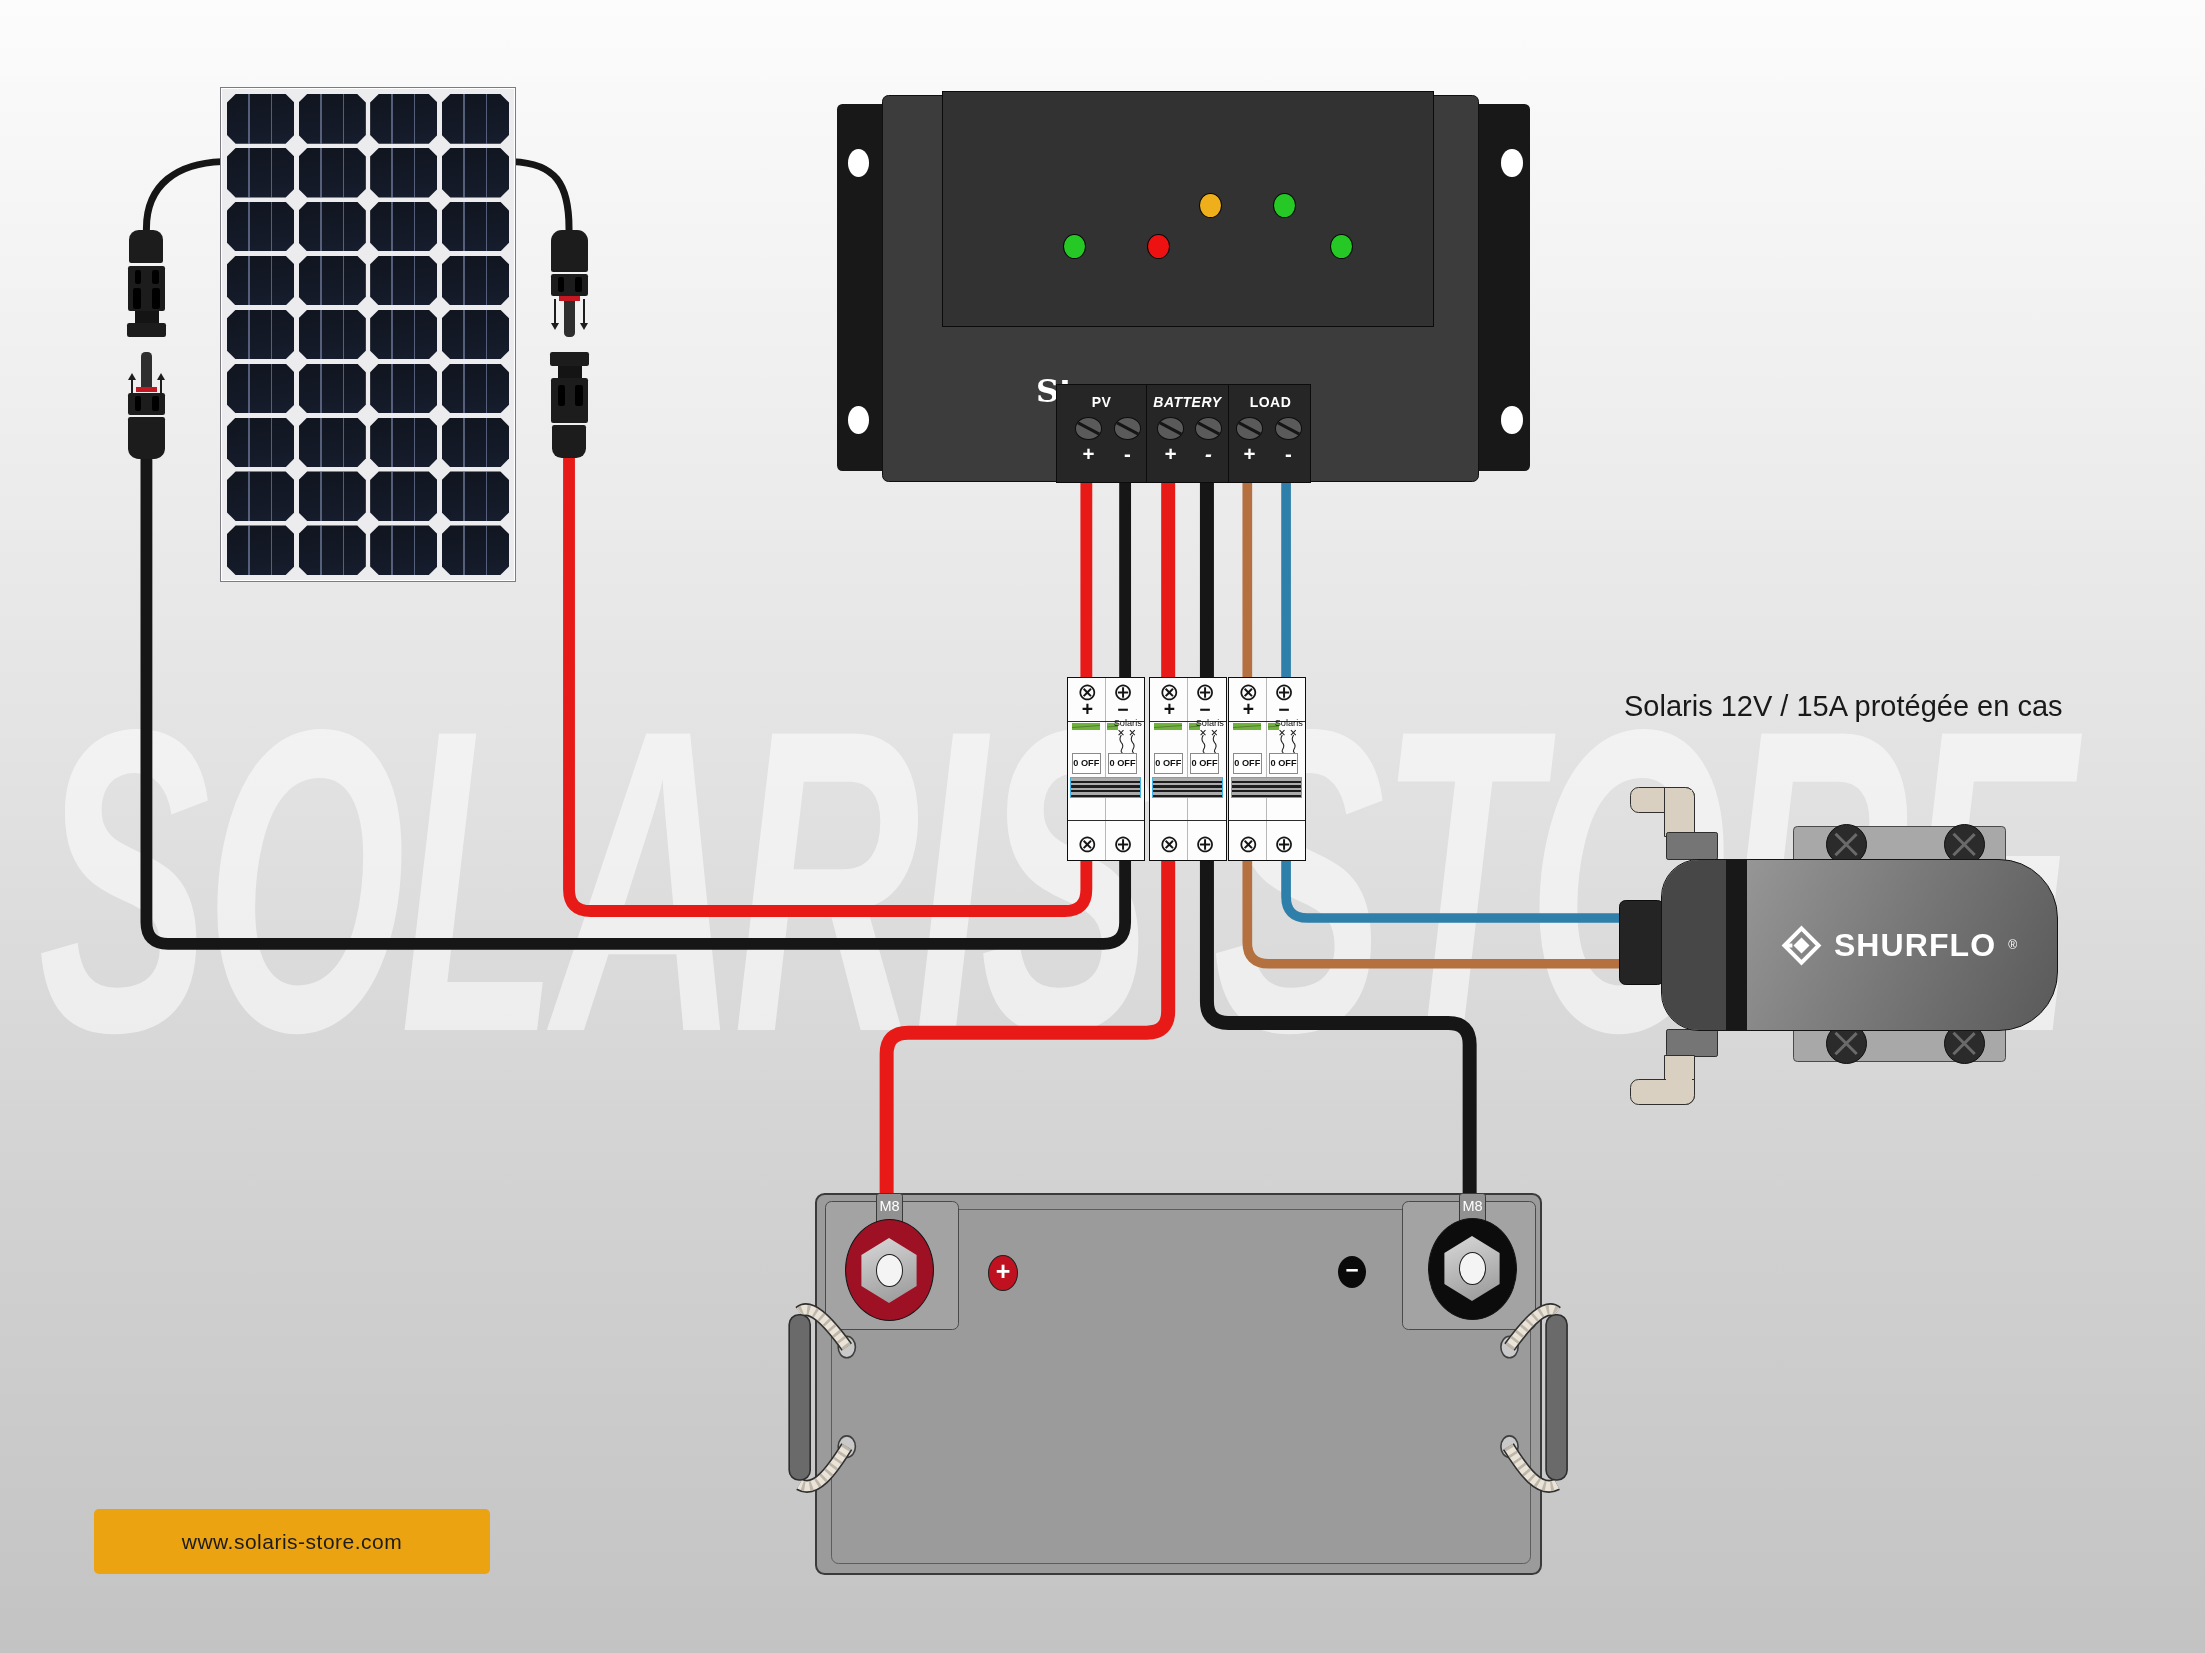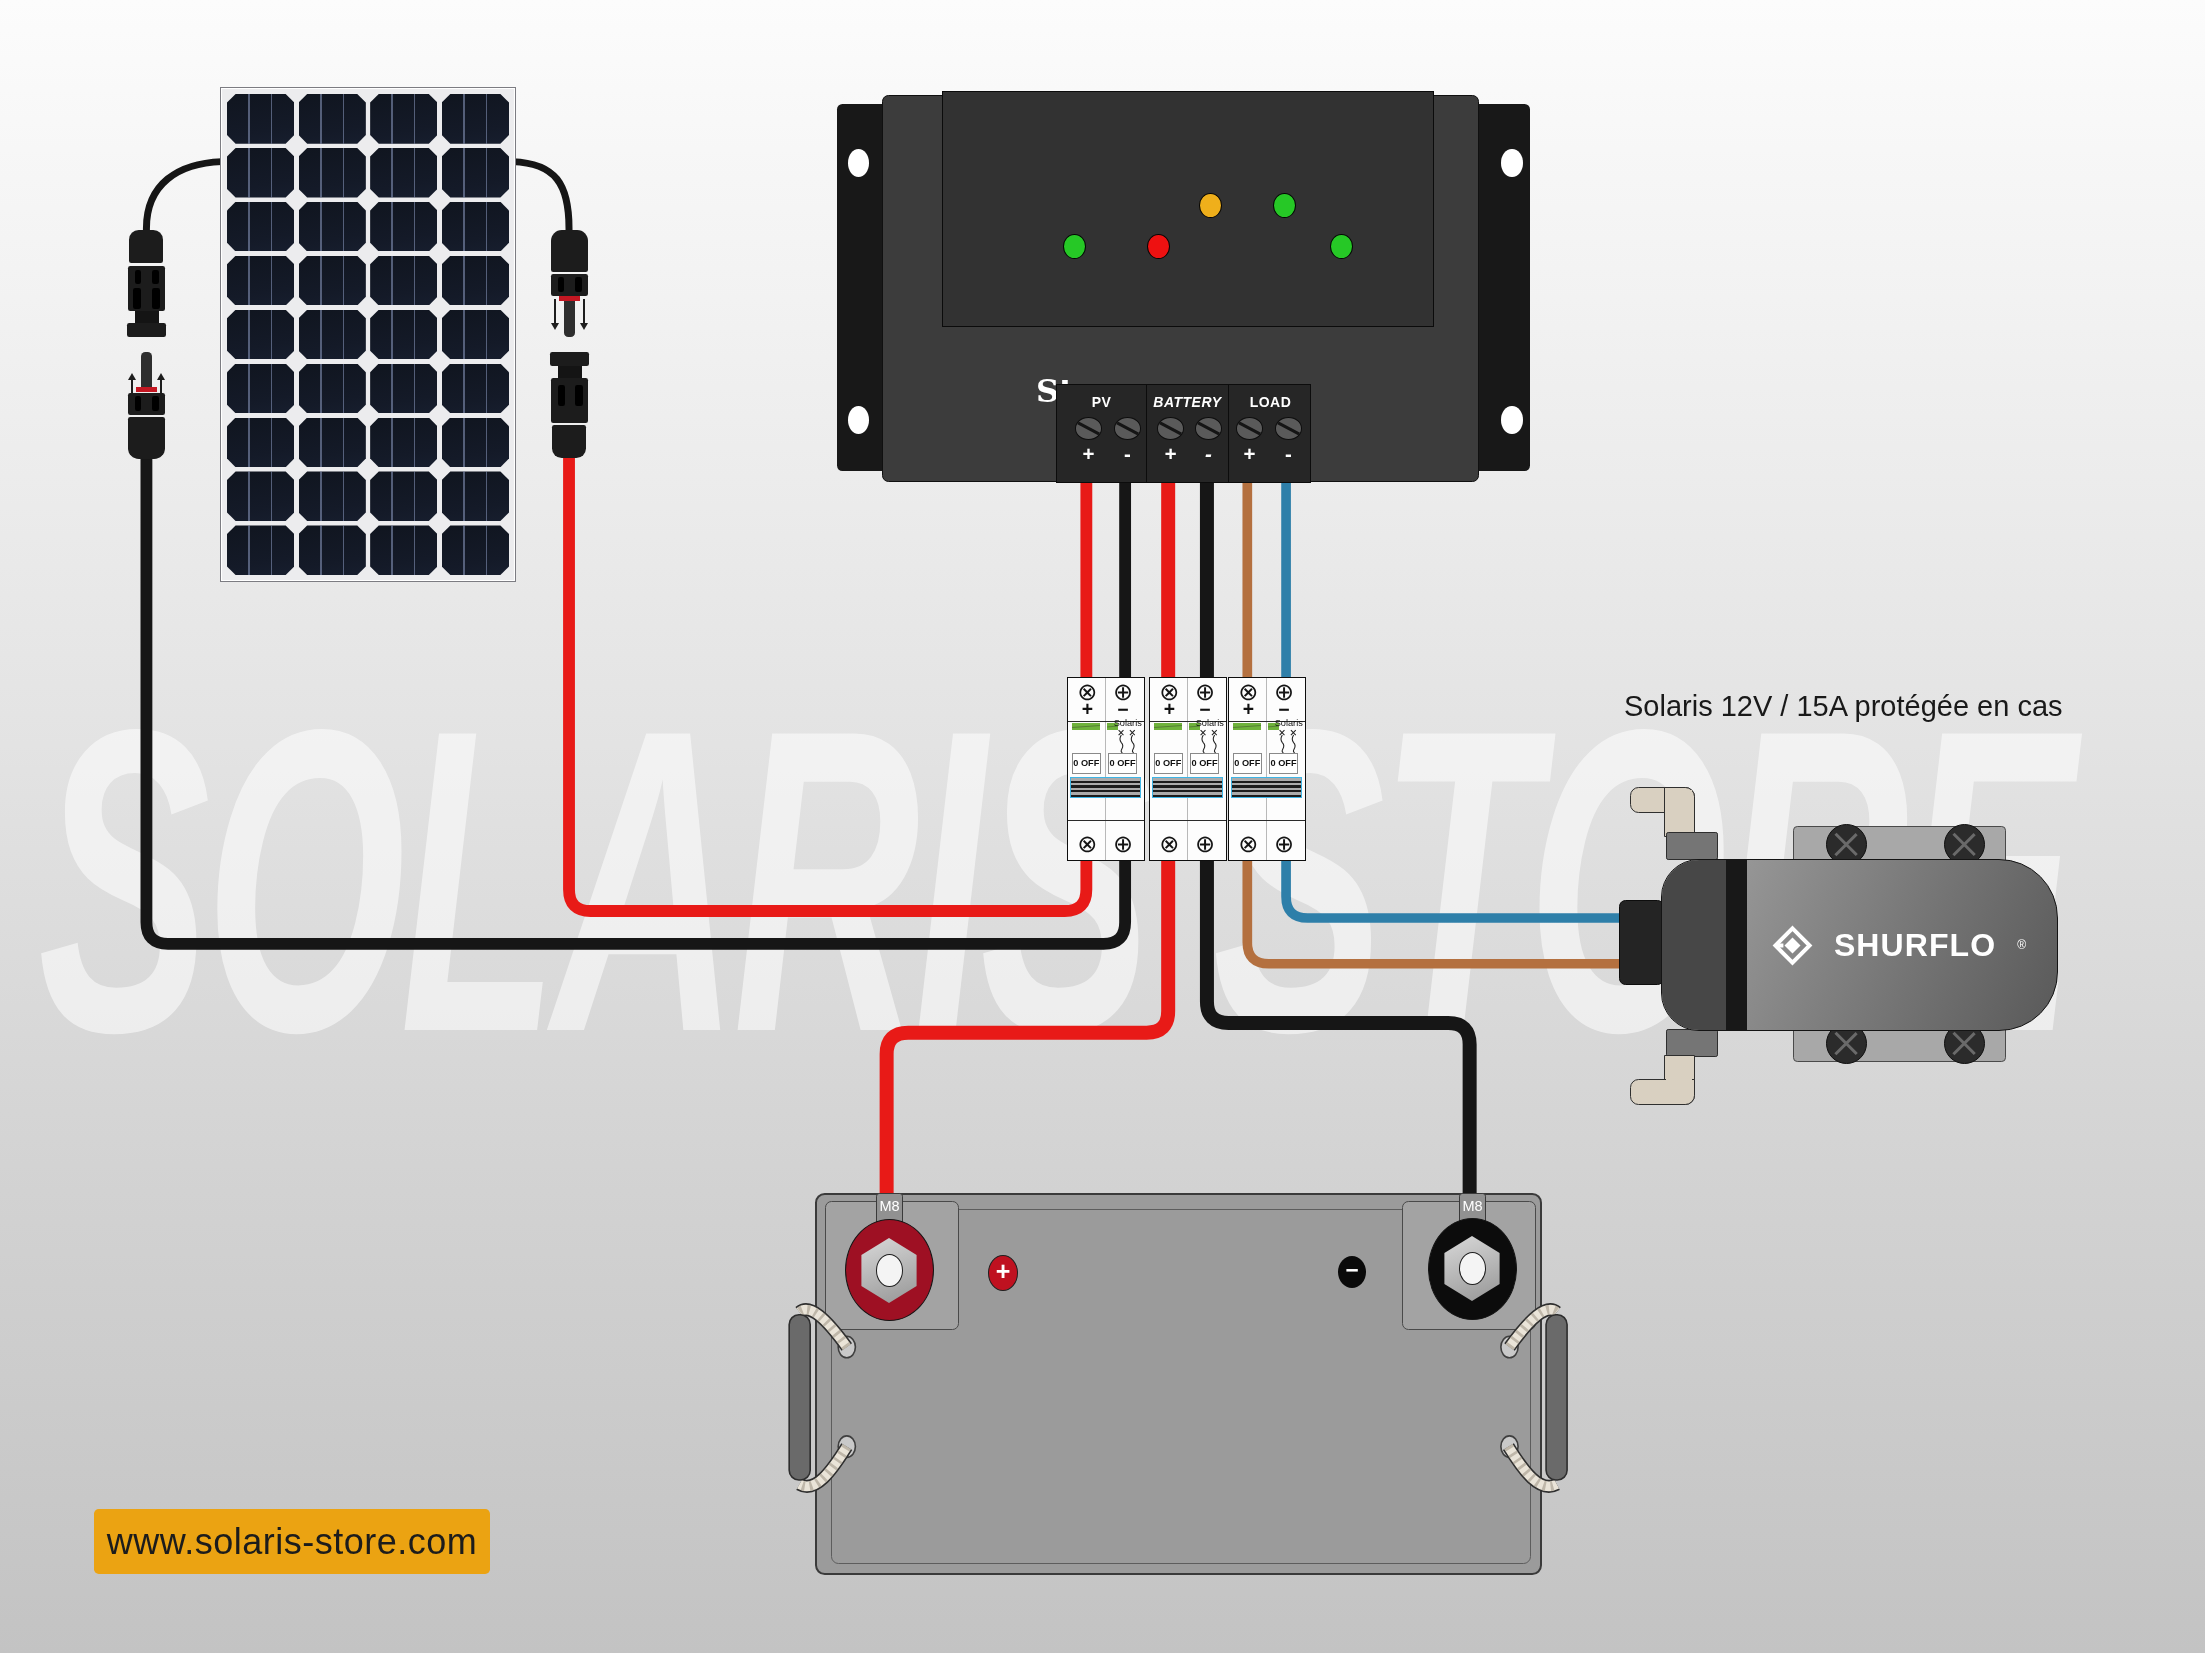--- a/index.html
+++ b/index.html
@@ -87,30 +87,30 @@
     border:1.6px solid #4a4a4a;border-radius:4.3px;box-sizing:border-box;}
   .pscrew{position:absolute;width:41px;height:41px;border-radius:50%;background:#2b2b2b;border:1.1px solid #101010;box-sizing:border-box;}
   .pscrew::before,.pscrew::after{content:"";position:absolute;left:4.3px;right:4.3px;top:18px;height:3.2px;background:#6a6a6a;}
   .pscrew::before{transform:rotate(45deg);} .pscrew::after{transform:rotate(-45deg);}
   #pump-nub{left:1619px;top:900px;width:45px;height:85px;background:#242424;border:1.1px solid #0d0d0d;border-radius:6.5px;box-sizing:border-box;}
   #pump-body{left:1661px;top:859px;width:397px;height:172px;border:1.1px solid #141414;box-sizing:border-box;
     border-radius:38px 59px 59px 38px;overflow:hidden;
     background:linear-gradient(115deg,#a3a3a3,#7a7a7a 55%,#595959);}
   #pump-cap{position:absolute;left:0;top:0;width:64px;height:100%;background:#474747;}
   #pump-band{position:absolute;left:64px;top:0;width:20.5px;height:100%;background:#181818;}
-  #pump-logo{position:absolute;left:86px;top:0;width:302px;height:100%;display:flex;align-items:center;justify-content:center;gap:21px;}
+  #pump-logo{position:absolute;left:86px;top:0;width:302px;height:100%;display:flex;align-items:center;justify-content:center;gap:12px;}
   #pump-logo .brand{color:#fff;font-size:32px;font-weight:bold;letter-spacing:1.1px;}
   #pump-logo sup{color:#fff;font-size:12px;vertical-align:super;}
   .collar{position:absolute;width:52px;height:28px;background:#757575;border:1.6px solid #2e2e2e;border-radius:2.2px;box-sizing:border-box;}
   .pipe{position:absolute;background:#d9d0c1;border:1.6px solid #2f2f2f;box-sizing:border-box;}
   .patch{position:absolute;background:#d9d0c1;}
   
   #annotation{left:1624px;top:685px;width:538px;font-size:29px;line-height:43px;color:#191919;}
   #footer-box{left:94px;top:1509px;width:396px;height:65px;background:#eba312;border-radius:4.8px;
-    display:flex;align-items:center;justify-content:center;font-size:36px;color:#1c1c1c;letter-spacing:0.5px;}
+    display:flex;align-items:center;justify-content:center;font-size:21px;color:#1c1c1c;letter-spacing:0.5px;}
 </style>
 </head>
 <body>
 
 <div id="stage">
 
   <div id="watermark">SOLARIS STORE</div>
 
   <svg class="layer" width="2205" height="1654" viewBox="0 0 4096 3072" fill="none">
 

